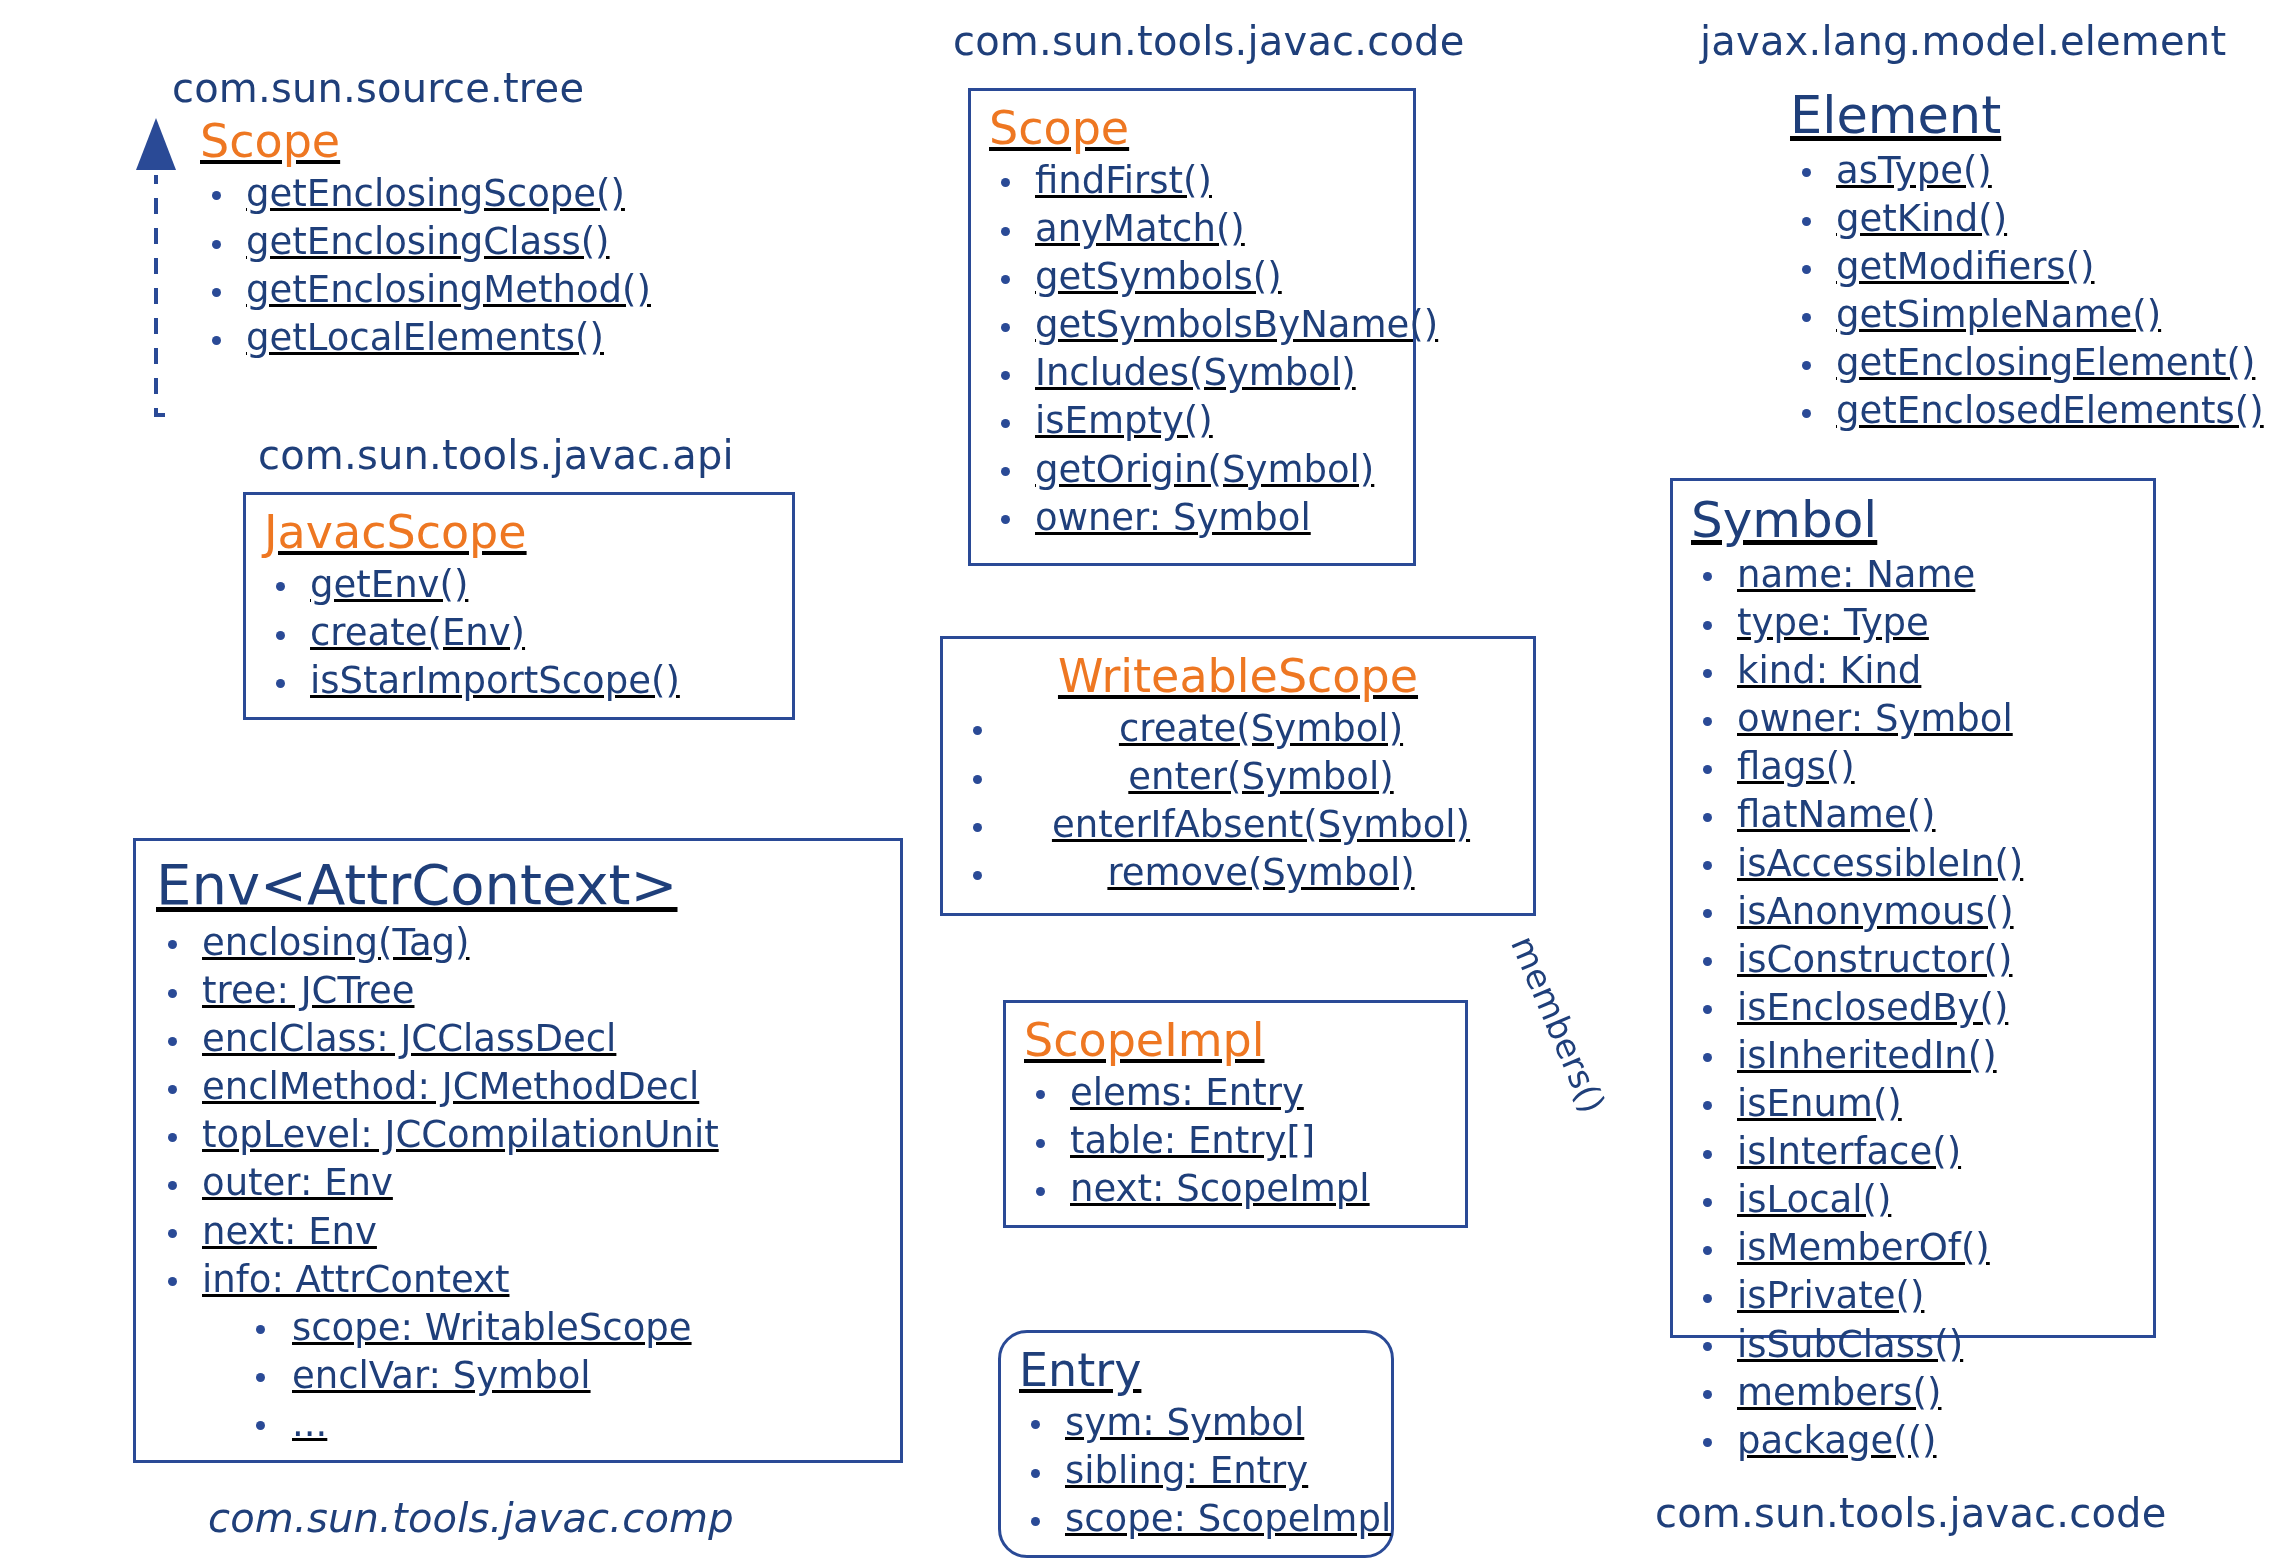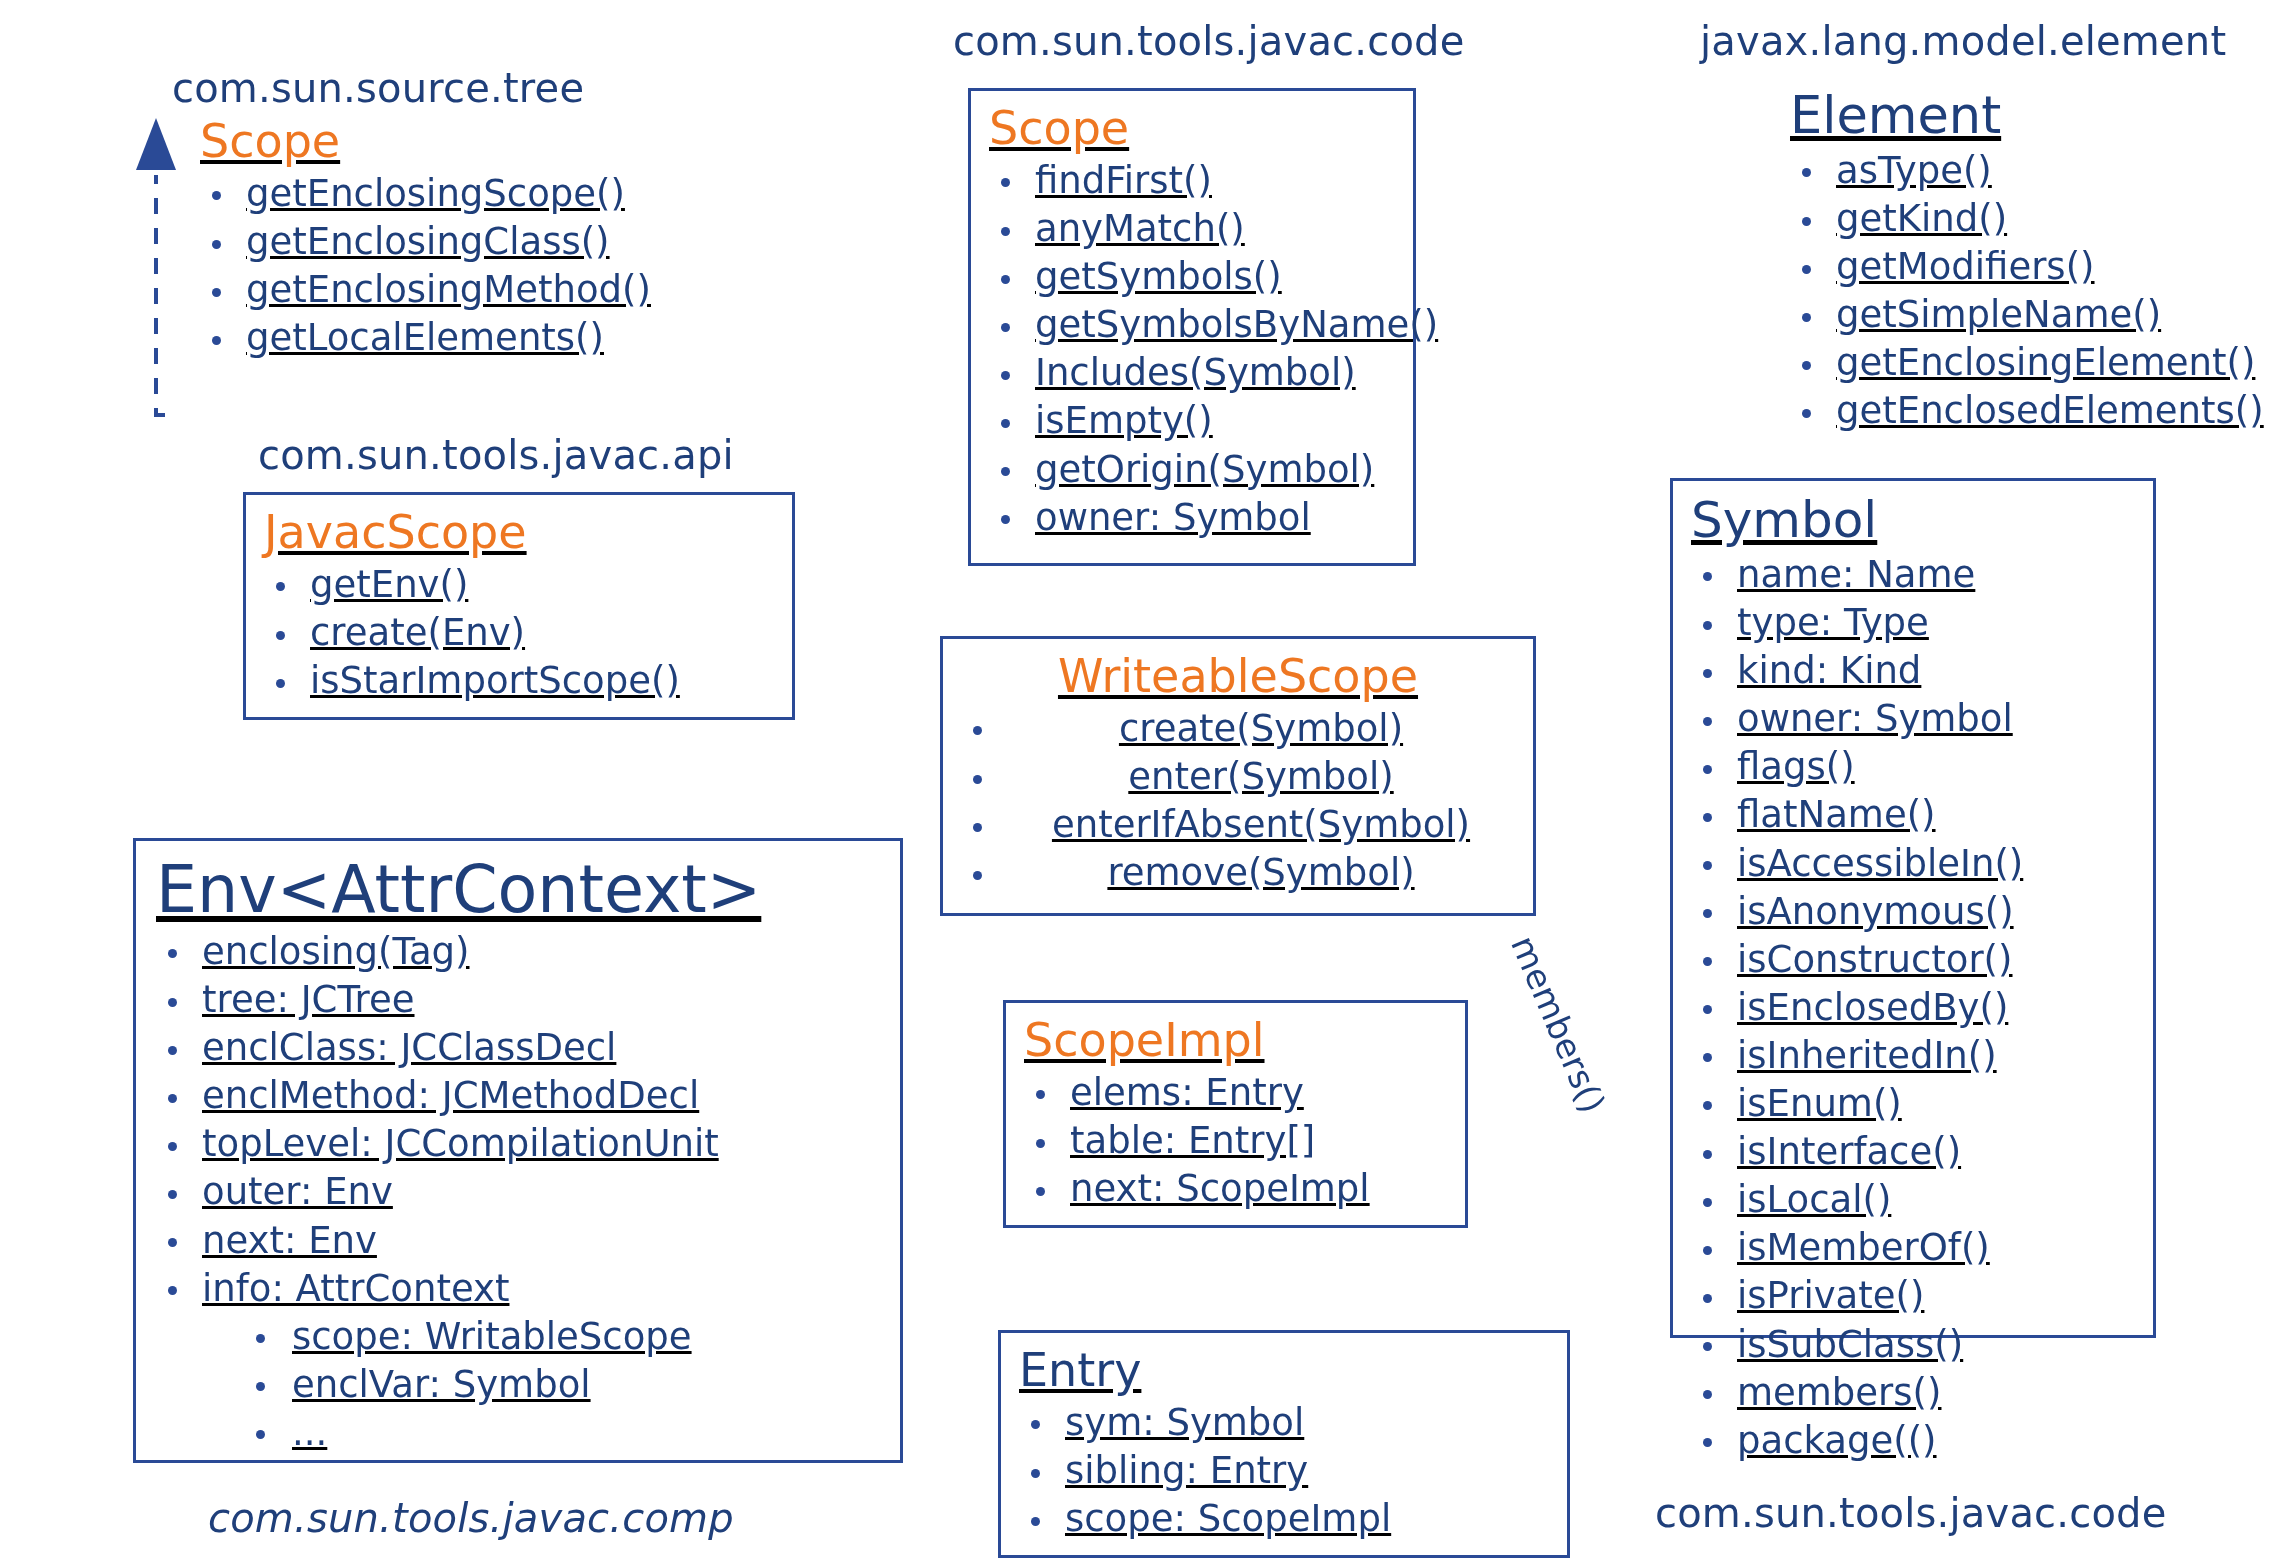--- a/index.html
+++ b/index.html
@@ -143,21 +143,21 @@
   <div class="clsbox bordered" style="left:243px;top:492px;width:552px;height:228px;padding:14px 18px;">
     <div class="cls-title">JavacScope</div>
     <ul class="members">
       <li>getEnv()</li>
       <li>create(Env)</li>
       <li>isStarImportScope()</li>
     </ul>
   </div>
 
   <div class="clsbox bordered" style="left:133px;top:838px;width:770px;height:625px;padding:16px 20px;">
-    <div class="cls-title dark" style="font-size:65px;">Env&lt;AttrContext&gt;</div>
+    <div class="cls-title dark" style="font-size:56px;">Env&lt;AttrContext&gt;</div>
     <ul class="members">
       <li>enclosing(Tag)</li>
       <li>tree: JCTree</li>
       <li>enclClass: JCClassDecl</li>
       <li>enclMethod: JCMethodDecl</li>
       <li>topLevel: JCCompilationUnit</li>
       <li>outer: Env</li>
       <li>next: Env</li>
       <li>info: AttrContext</li>
       <li class="sub">scope: WritableScope</li>
@@ -192,21 +192,21 @@
 
   <div class="clsbox bordered" style="left:1003px;top:1000px;width:465px;height:228px;padding:14px 18px;">
     <div class="cls-title">ScopeImpl</div>
     <ul class="members">
       <li>elems: Entry</li>
       <li>table: Entry[]</li>
       <li>next: ScopeImpl</li>
     </ul>
   </div>
 
-  <div class="clsbox bordered" style="left:998px;top:1330px;width:572px;height:228px;padding:14px 18px;">
+  <div class="clsbox bordered" style="left:998px;top:1330px;width:396px;height:228px;padding:14px 18px;border-radius:29px;">
     <div class="cls-title dark">Entry</div>
     <ul class="members">
       <li>sym: Symbol</li>
       <li>sibling: Entry</li>
       <li>scope: ScopeImpl</li>
     </ul>
   </div>
 
   <div class="clsbox" style="left:1790px;top:90px;">
     <div class="cls-title dark" style="font-size:51px;">Element</div>

